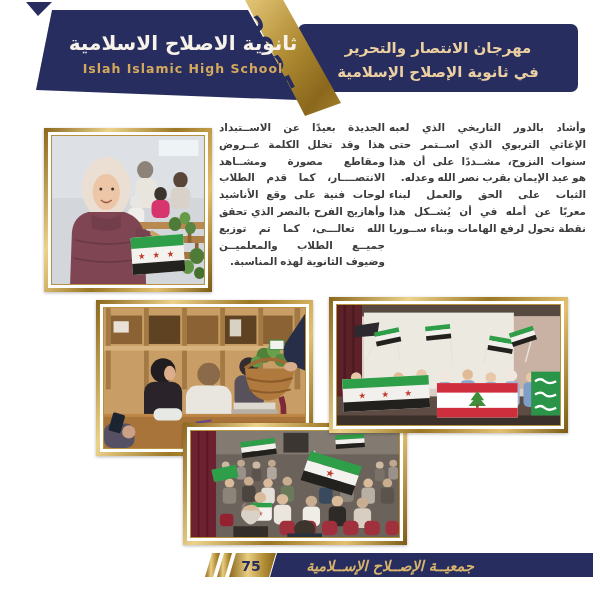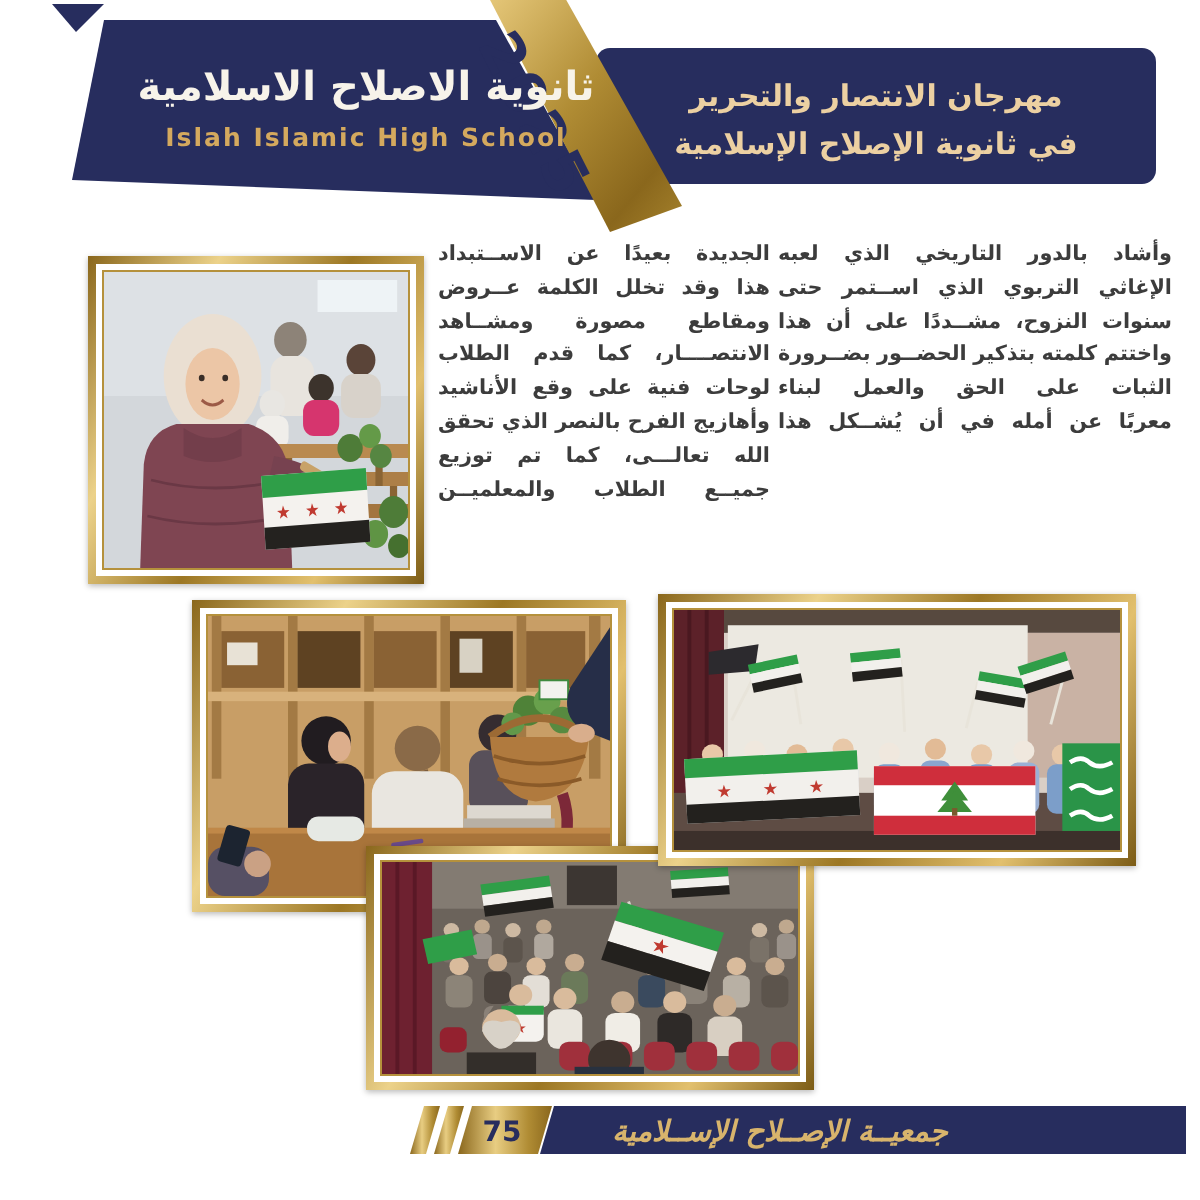--- a/index.html
+++ b/index.html
@@ -51,33 +51,35 @@
     <text x="183" y="73" text-anchor="middle" font-size="12.5" font-weight="bold" fill="#d4a95e" letter-spacing="1">Islah Islamic High School</text>
 
     <text x="438" y="53" text-anchor="middle" font-size="15" font-weight="bold" fill="#ecd0a2" direction="rtl">مهرجان الانتصار والتحرير</text>
     <text x="438" y="77" text-anchor="middle" font-size="15" font-weight="bold" fill="#ecd0a2" direction="rtl">في ثانوية الإصلاح الإسلامية</text>
   </svg>
 
   <div id="col-right" class="col">
       <div class="line">وأشاد بالدور التاريخي الذي لعبه المشـروع</div>
       <div class="line">الإغاثي التربوي الذي اســتمر حتى طيلة</div>
       <div class="line">سنوات النزوح، مشــددًا على أن هذا العيد</div>
-      <div class="line">واختتم كلمته بتذكير الحضــور بضــرورة</div>
+      <div class="line" style="text-align-last: right;">هو عيد الإيمان بقرب نصر الله وعدله.</div>
       <div class="line">الثبات على الحق والعمل لبناء مســتقبل</div>
       <div class="line">معربًا عن أمله في أن يُشــكل هذا النصــر</div>
+      <div class="line">نقطة تحول لرفع الهامات وبناء ســوريا</div>
     </div>
   <div id="col-mid" class="col">
       <div class="line">الجديدة بعيدًا عن الاســتبداد والطغيان</div>
       <div class="line">هذا وقد تخلل الكلمة عــروض تفاعلية،</div>
       <div class="line">ومقاطع مصورة ومشــاهد حصرية من وحي</div>
       <div class="line">الانتصــــار، كما قدم الطلاب والمعلمون</div>
       <div class="line">لوحات فنية على وقع الأناشيد الحماسية</div>
       <div class="line">وأهازيج الفرح بالنصر الذي تحقق بفضل</div>
       <div class="line">الله تعالـــى، كما تم توزيع الحلوى على</div>
       <div class="line">جميــع الطلاب والمعلميــن والإدارييــن</div>
+      <div class="line" style="text-align-last: right;">وضيوف الثانوية لهذه المناسبة.</div>
     </div>
 
   <div id="photo1" class="frame">
     <div class="frame-inner">
       <svg width="152" height="148" viewBox="0 0 168 148" preserveAspectRatio="none" aria-label="Smiling woman in maroon jacket holding a Syrian revolution flag in a classroom">
         <rect width="168" height="148" fill="#d3d7db"></rect>
         <rect width="168" height="62" fill="#dde1e5"></rect>
         <rect x="118" y="4" width="44" height="16" fill="#eef3f6"></rect>
         <circle cx="103" cy="34" r="9" fill="#8d8378"></circle>
           <rect x="92" y="42" width="24" height="30" rx="8" fill="#e8e4de"></rect>

